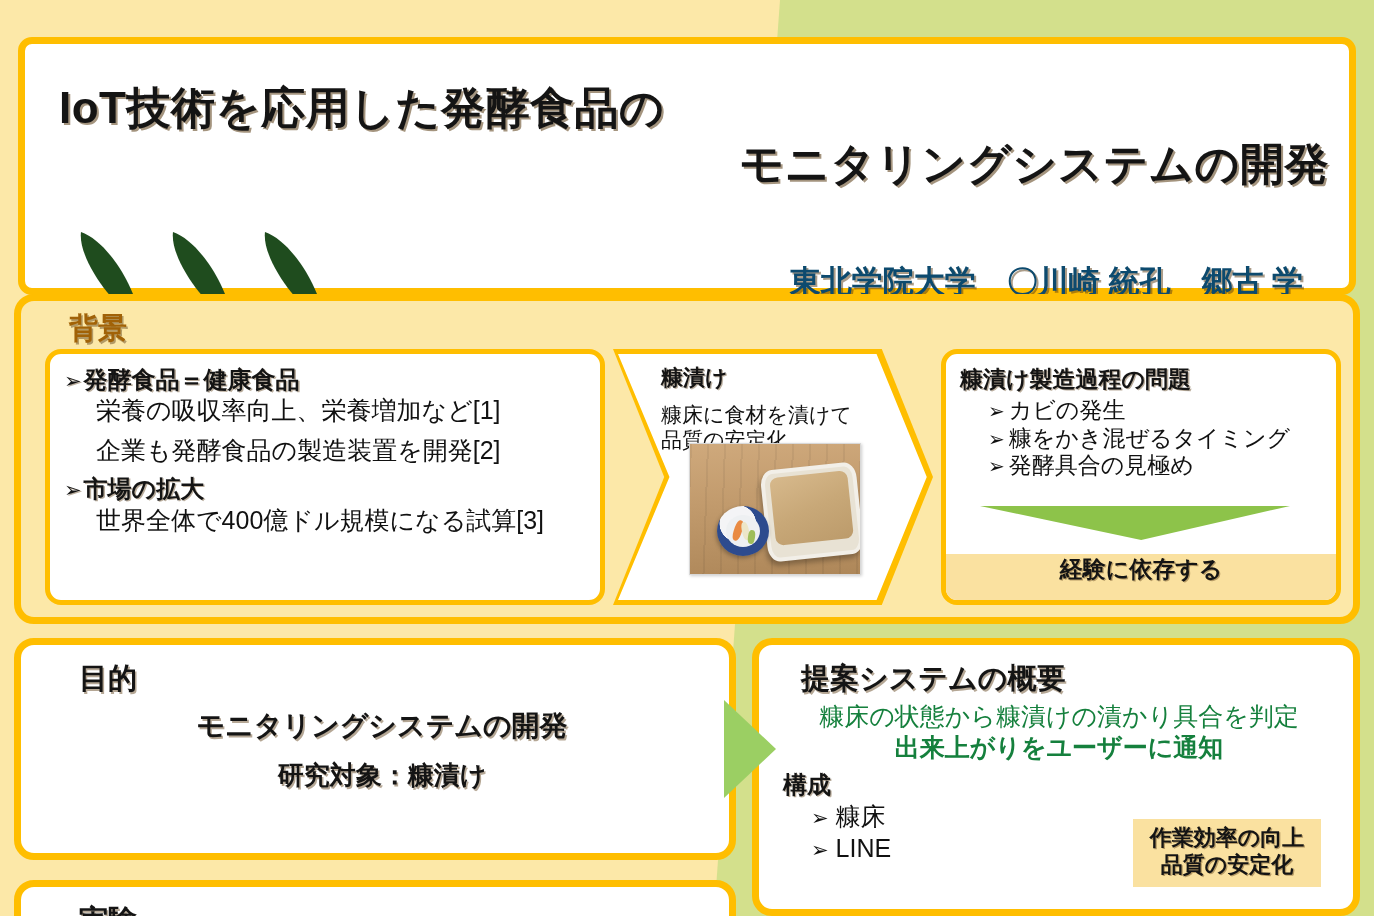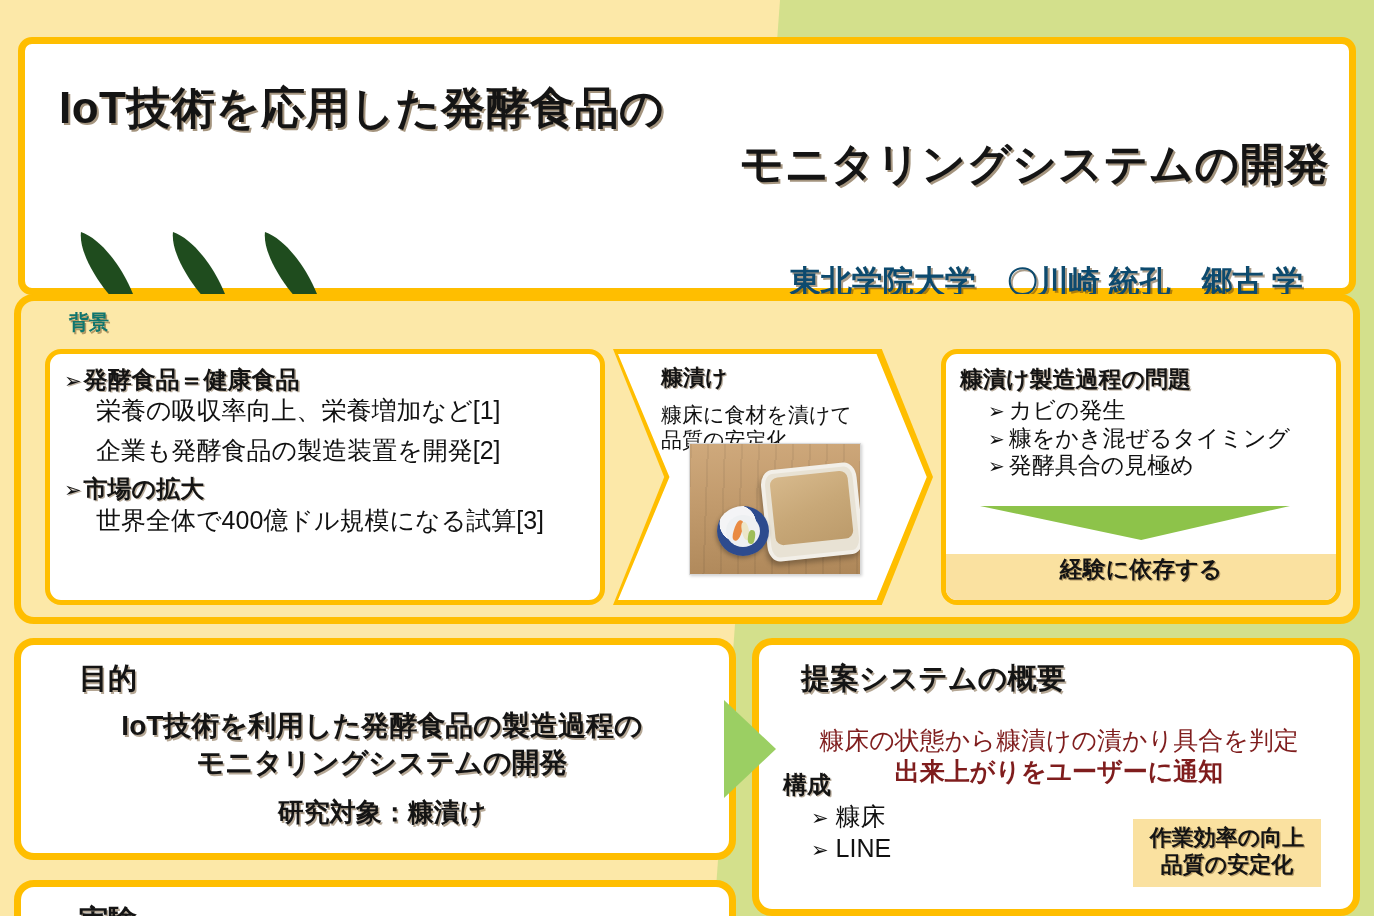--- a/index.html
+++ b/index.html
@@ -34,22 +34,22 @@
   #authors{
     position:absolute;right:46px;top:217px;
     font-size:31px;font-weight:bold;color:#0c4a6e;white-space:nowrap;
     text-shadow:2px 2px 0 rgba(90,60,20,.5);
   }
   #cukes{position:absolute;left:36px;top:178px;width:290px;height:90px;}
 
   
   #sec-bg{left:14px;top:294px;width:1346px;height:330px;
           background:#FCE8A8;border-radius:20px;}
-  #sec-bg-title{position:absolute;left:48px;top:8px;font-size:20px;font-weight:bold;
-                color:#0f766e;text-shadow:1.6px 1.6px 0 rgba(90,60,20,.45);}
+  #sec-bg-title{position:absolute;left:48px;top:8px;font-size:29px;font-weight:bold;
+                color:#a16207;text-shadow:1.6px 1.6px 0 rgba(90,60,20,.45);}
 
   
   #bg-bullets{position:absolute;left:24px;top:48px;width:560px;height:256px;
               box-sizing:border-box;border:5px solid #FFBE00;border-radius:16px;
               background:#fff;padding:12px 14px 0 14px;}
   .b-item{margin-bottom:10px;}
   .b-head{font-size:24px;font-weight:bold;color:#141414;line-height:1.18;
           text-shadow:1.4px 1.4px 0 rgba(90,60,20,.42);}
   .b-head .arw{font-size:21px;margin-right:2px;}
   .b-sub{font-size:25px;color:#111;line-height:1.2;padding-left:32px;margin-top:1px;}
@@ -115,21 +115,21 @@
 
   
   #connector{position:absolute;left:724px;top:700px;width:52px;height:98px;z-index:6;
              background:#9BCF63;clip-path:polygon(0 0,100% 50%,0 100%);}
 
   
   #sec-sys{left:752px;top:638px;width:608px;height:278px;border-radius:20px;}
   #sys-title{position:absolute;left:42px;top:14px;font-size:29px;font-weight:bold;
              color:#141414;text-shadow:1.6px 1.6px 0 rgba(90,60,20,.45);}
   .sys-desc{position:absolute;left:20px;width:560px;text-align:center;
-            font-size:25px;color:#7f1d1d;line-height:1.22;margin-top:24px;}
+            font-size:25px;color:#15803d;line-height:1.22;}
   #sys-d1{top:56px;} #sys-d2{top:87px;font-weight:bold;}
   #sys-comp-label{position:absolute;left:24px;top:124px;font-size:24px;font-weight:bold;
                   color:#141414;text-shadow:1.3px 1.3px 0 rgba(90,60,20,.42);}
   #sys-list{position:absolute;left:52px;top:156px;}
   .s-li{font-size:25px;color:#111;line-height:1.26;}
   .s-li .arw{font-size:21px;margin-right:7px;}
   #effect{position:absolute;right:32px;top:174px;width:180px;background:#FAE1A0;
           text-align:center;padding:6px 4px 8px 4px;}
   .eff-l{font-size:22px;font-weight:bold;color:#141414;line-height:1.22;
          text-shadow:1.3px 1.3px 0 rgba(90,60,20,.42);}
@@ -210,21 +210,20 @@
     <div id="prob-arrow"></div>
     <div id="prob-band">
       <span>経験に依存する</span>
     </div>
   </div>
 </div>
 
 <div class="card" id="sec-aim">
   <div id="aim-label">目的</div>
   <div id="aim-body">
-    <div class="aim-l">IoT技術を利用した発酵食品の製造過程の</div>
     <div class="aim-l">モニタリングシステムの開発</div>
     <div id="aim-target">研究対象：糠漬け</div>
   </div>
 </div>
 
 <div id="connector"></div>
 
 <div class="card" id="sec-sys">
   <div id="sys-title">提案システムの概要</div>
   <div class="sys-desc" id="sys-d1">糠床の状態から糠漬けの漬かり具合を判定</div>

